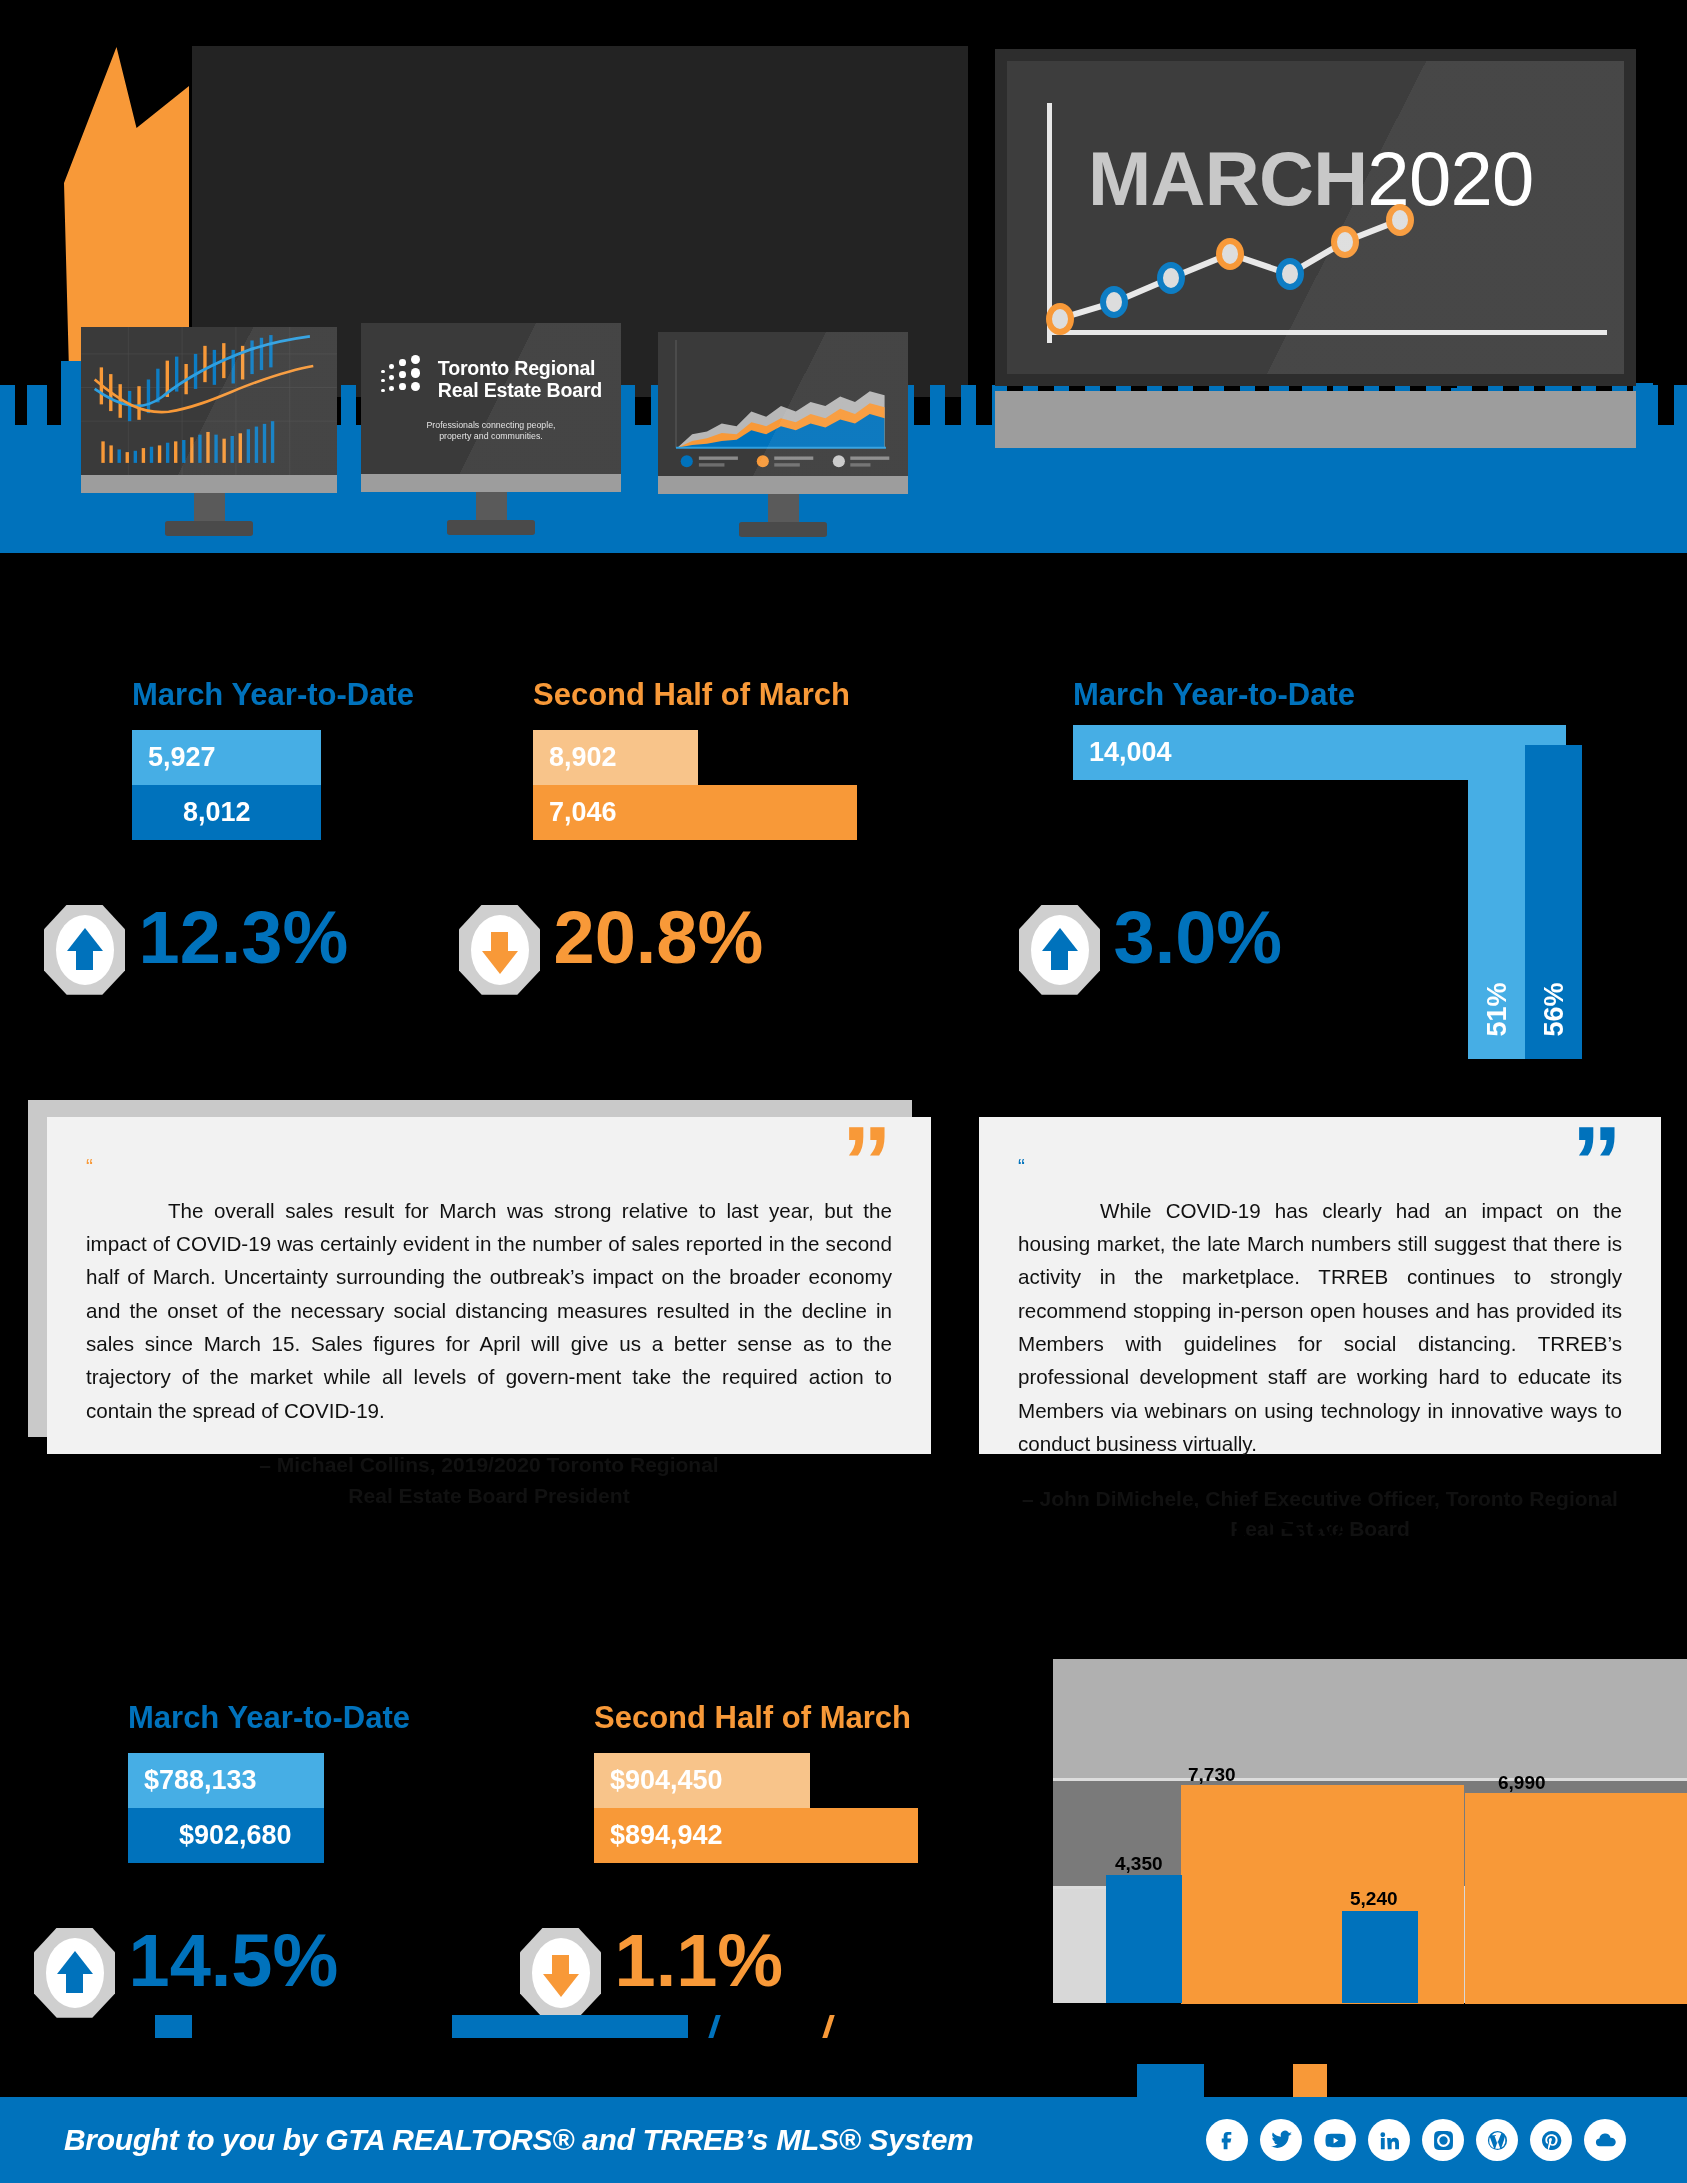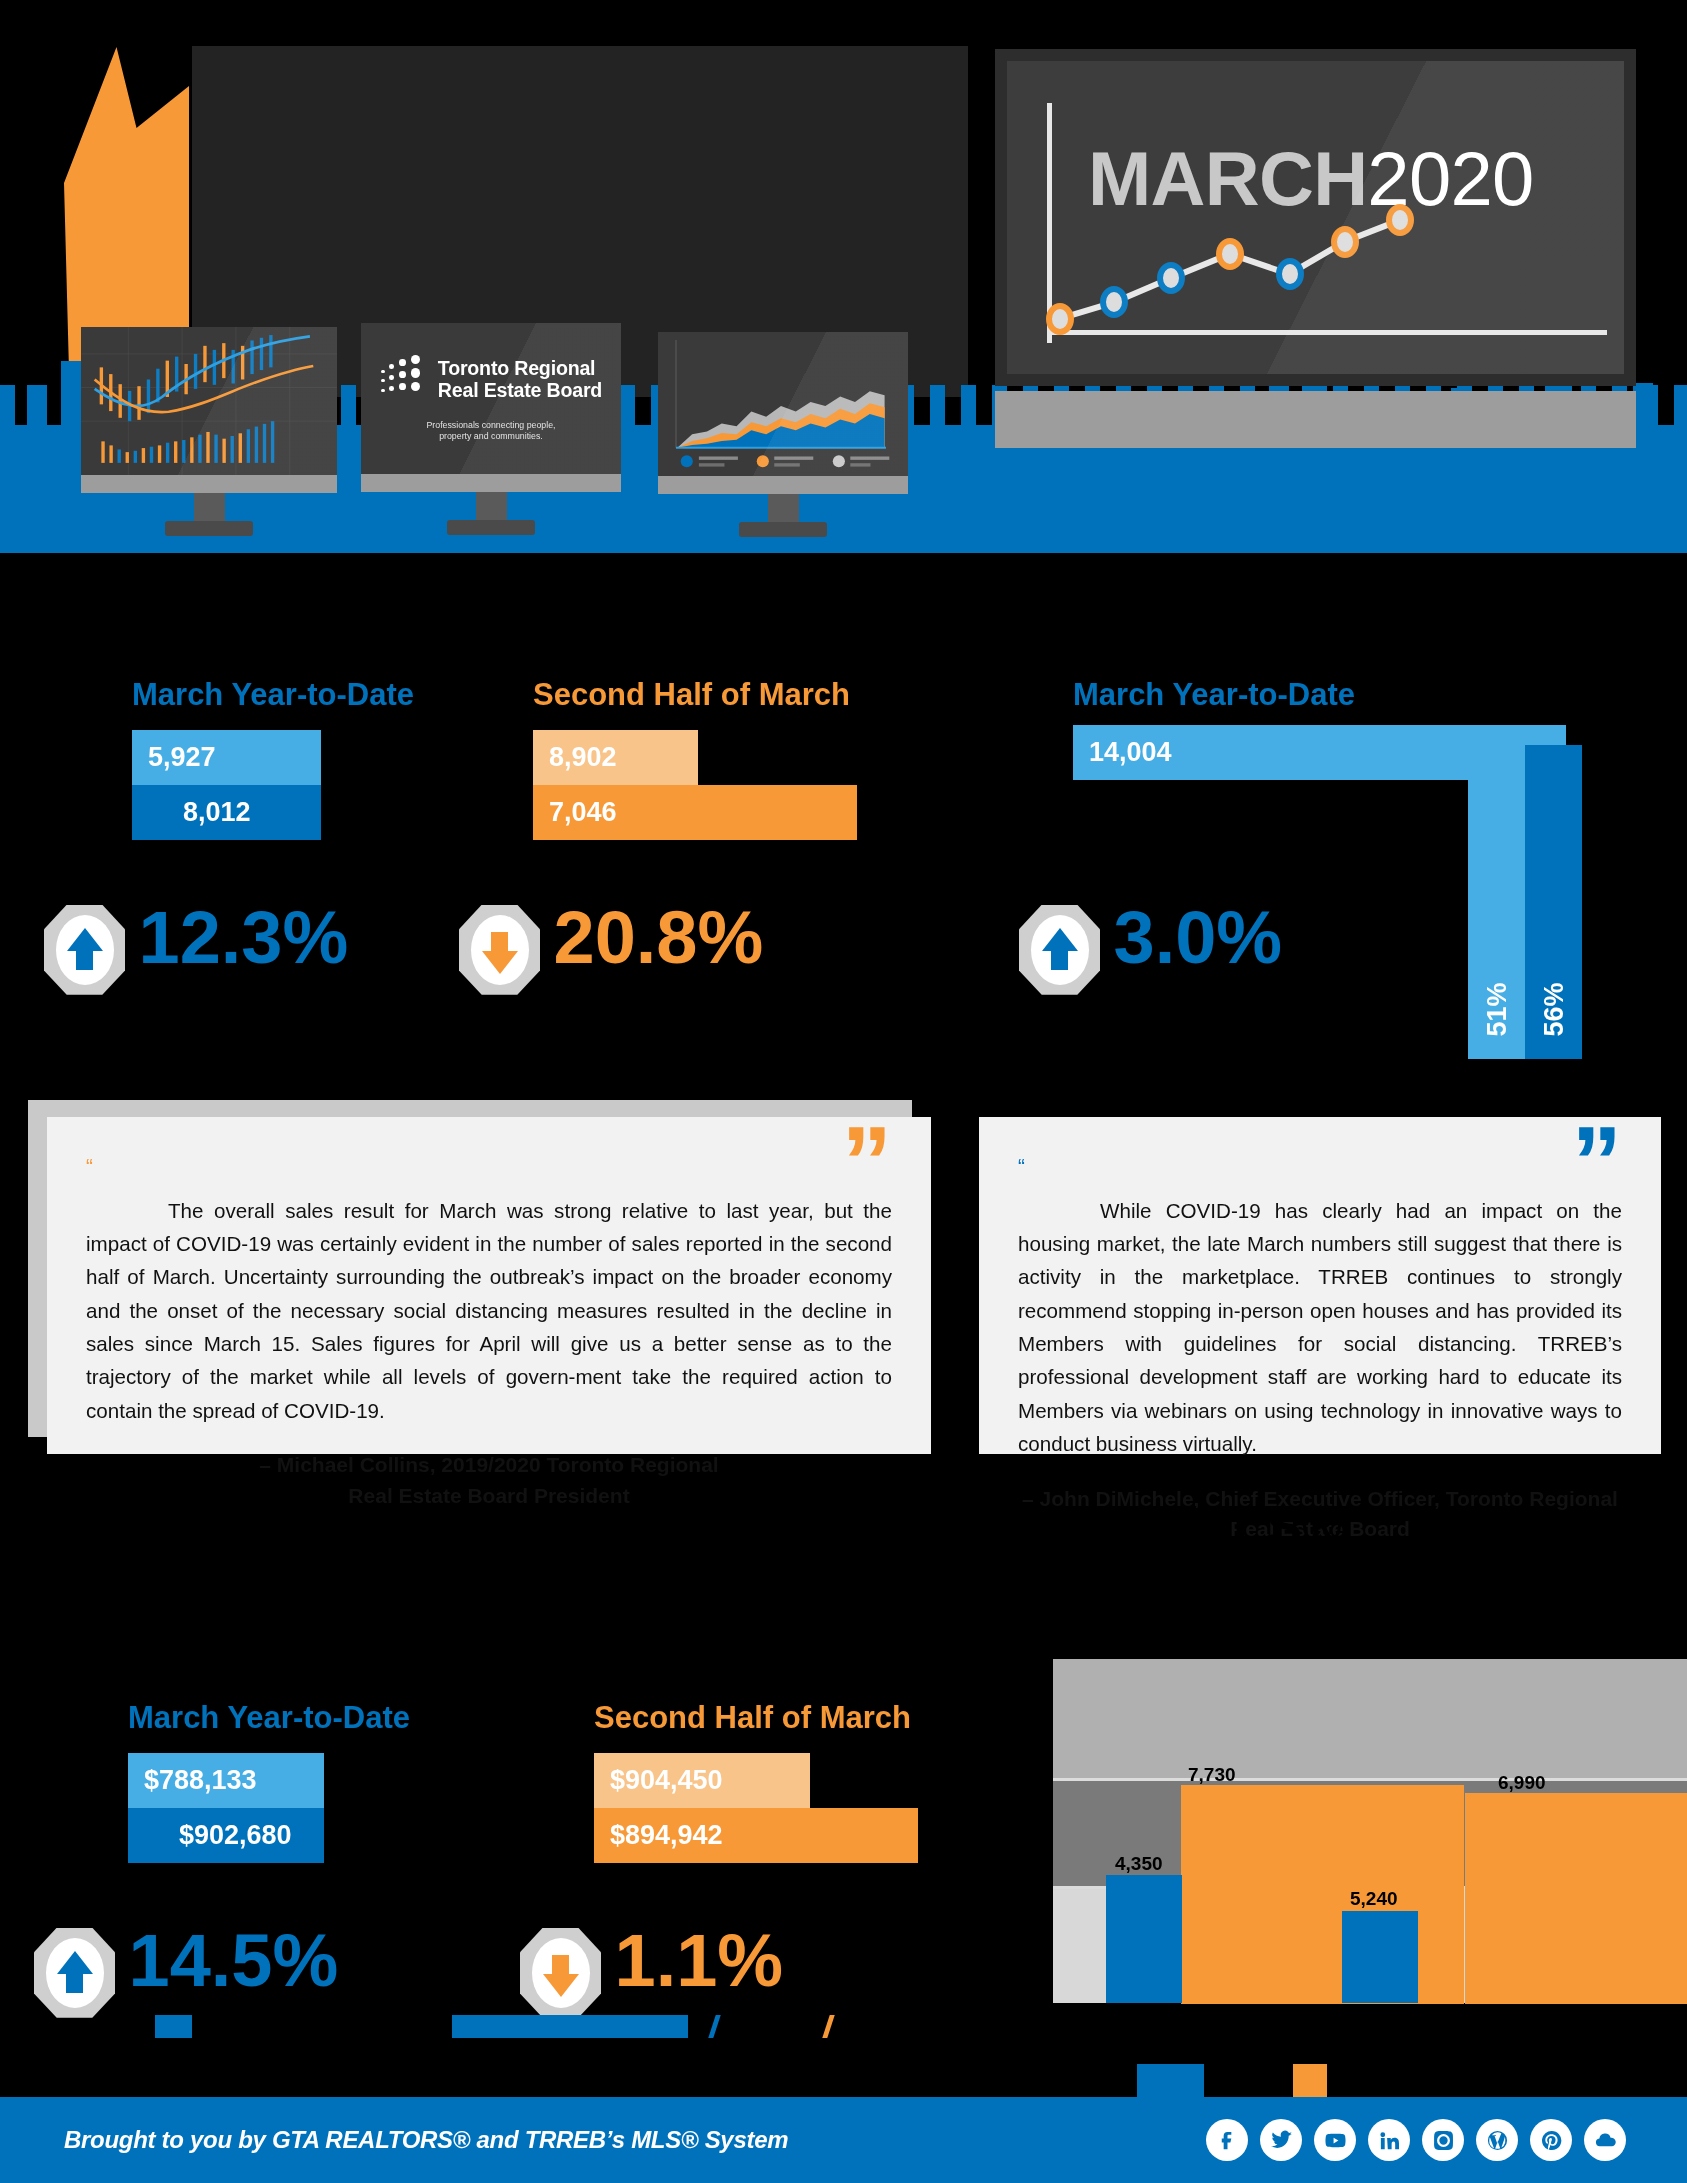--- a/index.html
+++ b/index.html
@@ -132,21 +132,21 @@
   .legend .sw { width:67px; height:34px; }
   .legend .tx { color:#000; font-size:19.6px; font-weight:600; padding:0 19px; }
 
   
   .footnote-rule { position:absolute; left:47px; top:2042px; width:1593px; height:3.4px; background:#000; }
   .footnote { position:absolute; left:47px; top:2052px; width:1593px; color:#000; font-size:16px; line-height:1.35; }
   .srcbar { position:absolute; left:47px; top:2015px; width:1593px; height:23px; }
 
   .footer { position:absolute; left:0; bottom:0; width:1687px; height:86px; background:#0072BC;
             display:flex; align-items:center; }
-  .footer-text { color:#fff; font-size:24px; font-weight:700; font-style:italic; margin-left:64px; letter-spacing:-0.3px;text-align:center; }
+  .footer-text { color:#fff; font-size:30px; font-weight:700; font-style:italic; margin-left:64px; letter-spacing:-0.3px;text-align:center; }
   .socials { position:absolute; right:61px; top:50%; transform:translateY(-50%); display:flex; gap:12px; }
   .sicon { width:42px; height:42px; border-radius:50%; background:#fff; color:#0072BC;
            display:flex; align-items:center; justify-content:center; font-size:23px; font-weight:700; }
   .sicon svg { width:23px; height:23px; fill:#0072BC; }
 </style>
 </head>
 <body>
 
 <div class="page">
 

